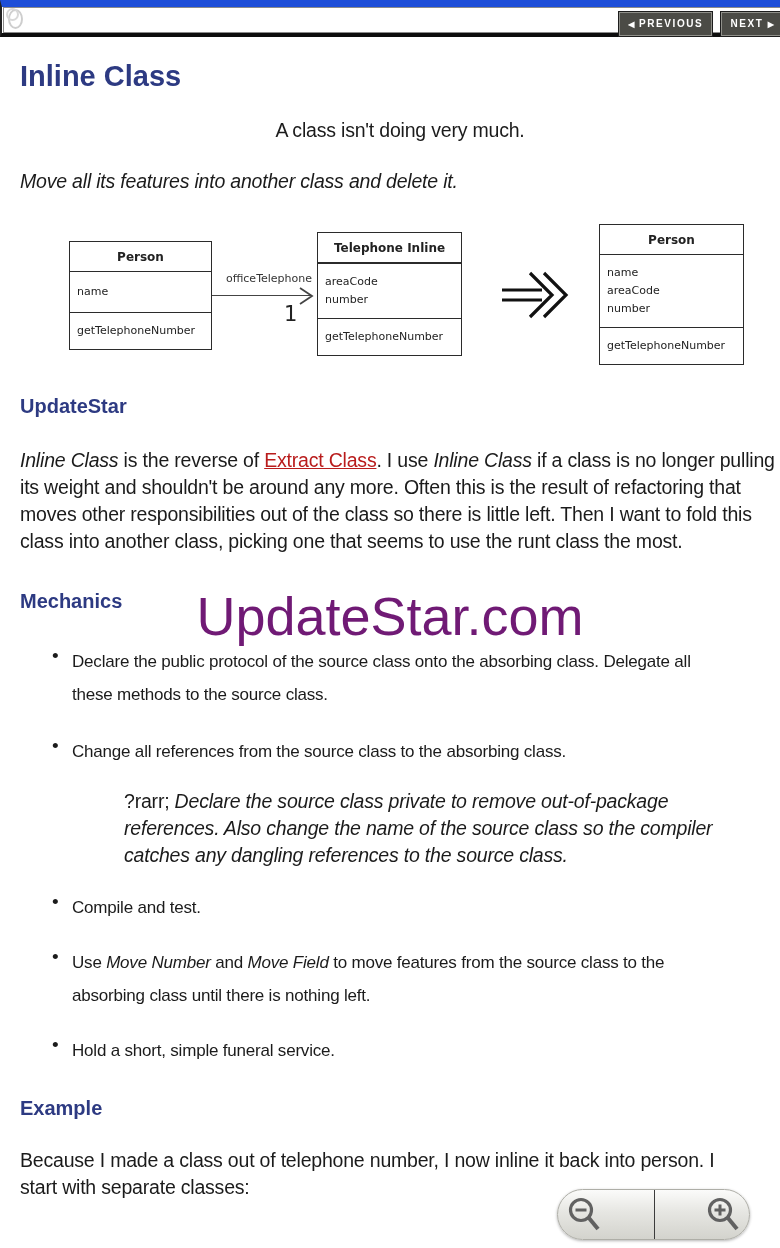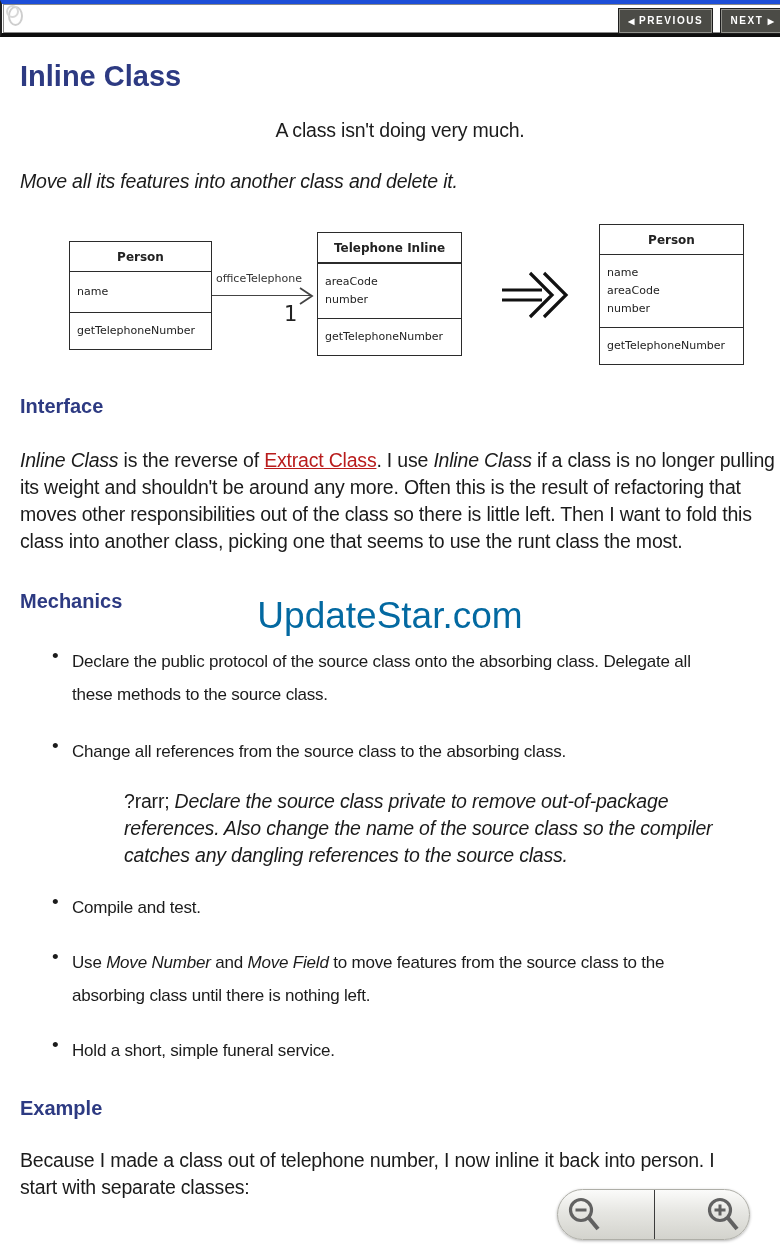--- a/index.html
+++ b/index.html
@@ -1,21 +1,21 @@
 <!DOCTYPE html>
 <html><head>
 <meta charset="utf-8">
 <style>
   * { margin:0; padding:0; box-sizing:border-box; }
   html,body { width:780px; height:1248px; overflow:hidden; background:#fff; position:relative;
               font-family:"Liberation Sans", sans-serif; color:#1b1b1b; }
 
   
   .navbar { position:relative; width:780px; height:37px; background:#fff;
-            border-top:4px solid #1d4ed8; border-bottom:4px solid #0d0d0d; border-left:2px solid #222; }
+            border-top:7px solid #1d4ed8; border-bottom:4px solid #0d0d0d; border-left:2px solid #222; }
   .navbar-inner { position:absolute; top:0; bottom:0; left:1px; right:0; border:1px solid #8a8a8a; border-right:none; }
   .page-marker { position:absolute; left:6px; top:2px; width:15px; height:20px;
                  border:2px solid #c6c6c6; border-radius:50%; opacity:.85; }
   .page-marker::after { content:""; position:absolute; left:-4px; top:-3px; width:9px; height:9px;
                         border:2px solid #d2d2d2; border-radius:50%; }
   .nav-buttons { position:absolute; top:4px; right:-4px; display:flex; gap:7px; }
   .nav-btn { background:#4b4b46; color:#fff; border:1px solid #1d1d1d;
              box-shadow:inset 0 0 0 1px #90908a; padding:5px 9px 4px;
              font-family:"Liberation Sans", sans-serif; font-size:10px; font-weight:bold;
              letter-spacing:1.6px; white-space:nowrap; cursor:pointer; line-height:14px; }
@@ -37,21 +37,21 @@
   .uml-box { position:absolute; background:#fff; border:1.5px solid #2b2b2b; font-size:11px; color:#222; }
   .uml-title { font-weight:bold; text-align:center; font-size:12px; padding:8px 2px 7px; border-bottom:1.5px solid #2b2b2b; }
   .uml-sect { padding:9px 7px; line-height:18px; }
   .uml-sect.mid { border-bottom:1.5px solid #2b2b2b; }
   .uml-sect span { display:block; }
   #box-before { left:57px; top:24px; width:143px; }
   #box-before .uml-sect.mid { padding:11px 7px; }
   #box-tel { left:305px; top:15px; width:145px; }
   #box-tel .uml-title { border-bottom-width:2.5px; }
   #box-after { left:587px; top:7px; width:145px; }
-  .assoc-label { position:absolute; left:204px; top:55px; width:96px; text-align:left; font-size:11px; color:#333; }
+  .assoc-label { position:absolute; left:204px; top:55px; width:96px; text-align:right; font-size:11px; color:#333; }
   .assoc-line  { position:absolute; left:200px; top:78px; width:99px; border-top:1.6px solid #444; }
   .assoc-head  { position:absolute; left:286px; top:69px; }
   .assoc-mult  { position:absolute; left:272px; top:85px; font-size:21px; color:#222; }
   .big-arrow { position:absolute; left:488px; top:52px; }
 
   
   .step { position:relative; margin-left:30px; padding-left:22px; }
   .step::before { content:"\2022"; position:absolute; left:2px; top:0; font-size:19px; }
   .step-text { font-size:17px; line-height:33px; letter-spacing:-0.2px; max-width:660px; }
   .note { margin-left:104px; width:600px; font-size:19.5px; line-height:27px; letter-spacing:-0.2px; font-style:italic; }
@@ -66,21 +66,21 @@
   .m-step2 { margin-top:24px; }
   .m-note2 { margin-top:20px; }
   .m-step3 { margin-top:22px; }
   .m-step4 { margin-top:22px; }
   .m-step5 { margin-top:22px; }
   .m-example-h { margin-top:28px; }
   .m-example-p { margin-top:26px; max-width:720px; }
 
   
   .watermark { position:absolute; left:0; width:780px; top:591px; text-align:center;
-               font-size:37px; line-height:50px; color:#0369a1; z-index:3; pointer-events:none; }
+               font-size:54px; line-height:50px; color:#701a75; z-index:3; pointer-events:none; }
 
   
   .zoom-pill { position:absolute; left:557px; top:1189px; width:193px; height:51px; z-index:5;
                border-radius:26px; border:1px solid #aeaea7;
                background:linear-gradient(180deg,#fbfbfa 0%,#e6e6e2 45%,#d3d3cd 100%);
                box-shadow:0 1px 3px rgba(0,0,0,.3); display:flex; overflow:hidden; }
   .zoom-half { flex:1; display:flex; align-items:center; cursor:pointer; }
   .zoom-half.out { justify-content:flex-start; padding-left:9px; }
   .zoom-half.in  { justify-content:flex-end; padding-right:7px; }
   .zoom-divider { width:1.5px; background:#3c3c3c; }
@@ -147,21 +147,21 @@
         <span>name</span>
         <span>areaCode</span>
         <span>number</span>
       </div>
       <div class="uml-sect">
           <span>getTelephoneNumber</span>
         </div>
     </div>
   </div>
 
-  <h3 class="m-motivation-h">Interface</h3>
+  <h3 class="m-motivation-h">UpdateStar</h3>
 
   <p class="body-text m-motivation-p"><span class="it">Inline Class</span><span> is the reverse of </span><a class="link">Extract Class</a><span>. I use </span><span class="it">Inline Class</span><span> if a class is no longer pulling its weight and shouldn't be around any more. Often this is the result of refactoring that moves other responsibilities out of the class so there is little left. Then I want to fold this class into another class, picking one that seems to use the runt class the most.</span></p>
 
   <h3 class="m-mechanics-h">Mechanics</h3>
 
   <div class="step m-step1">
     <p class="step-text">Declare the public protocol of the source class onto the absorbing class. Delegate all these methods to the source class.</p>
   </div>
 
 

